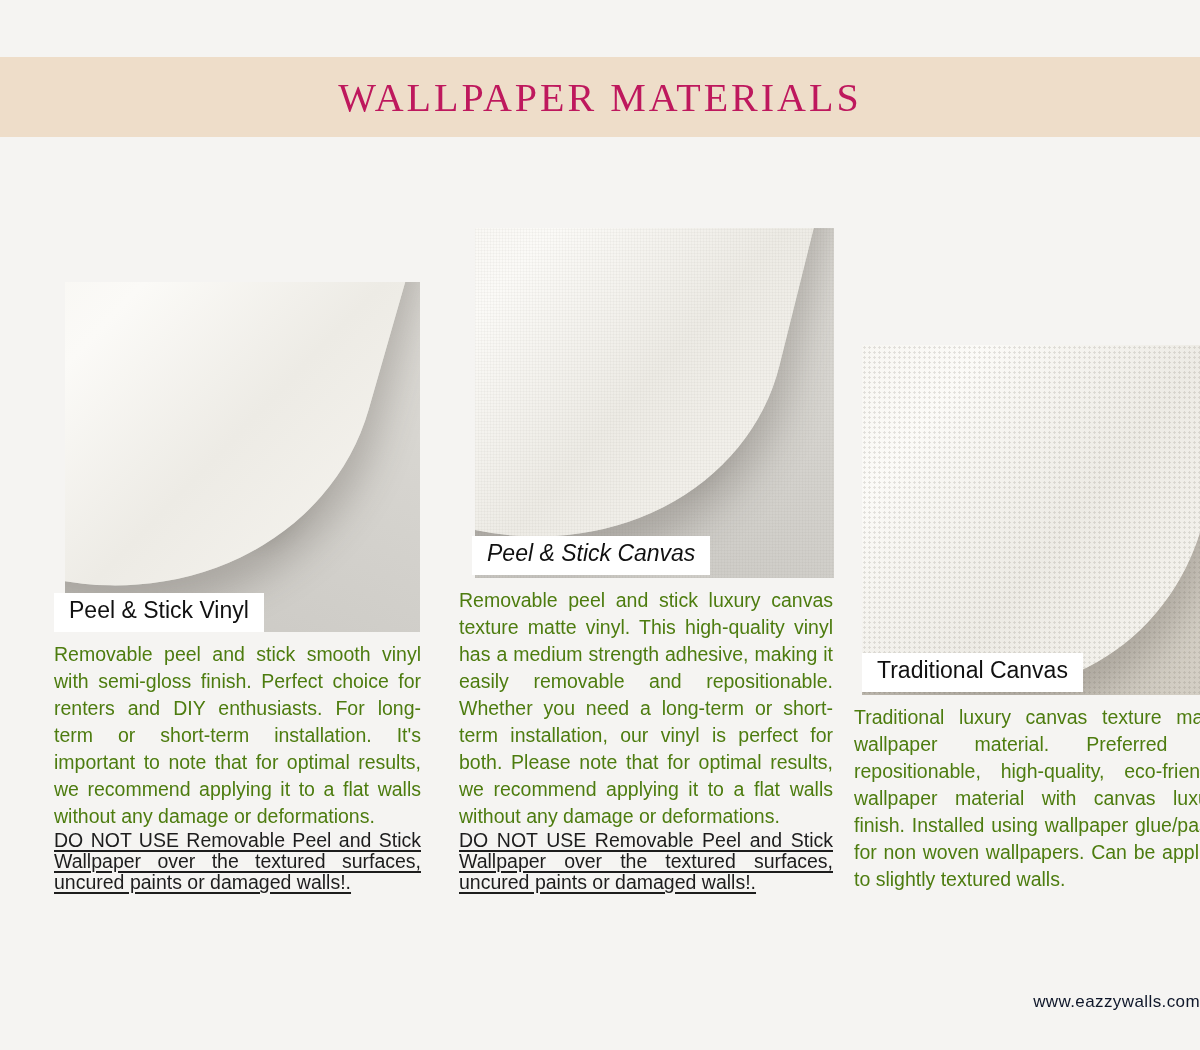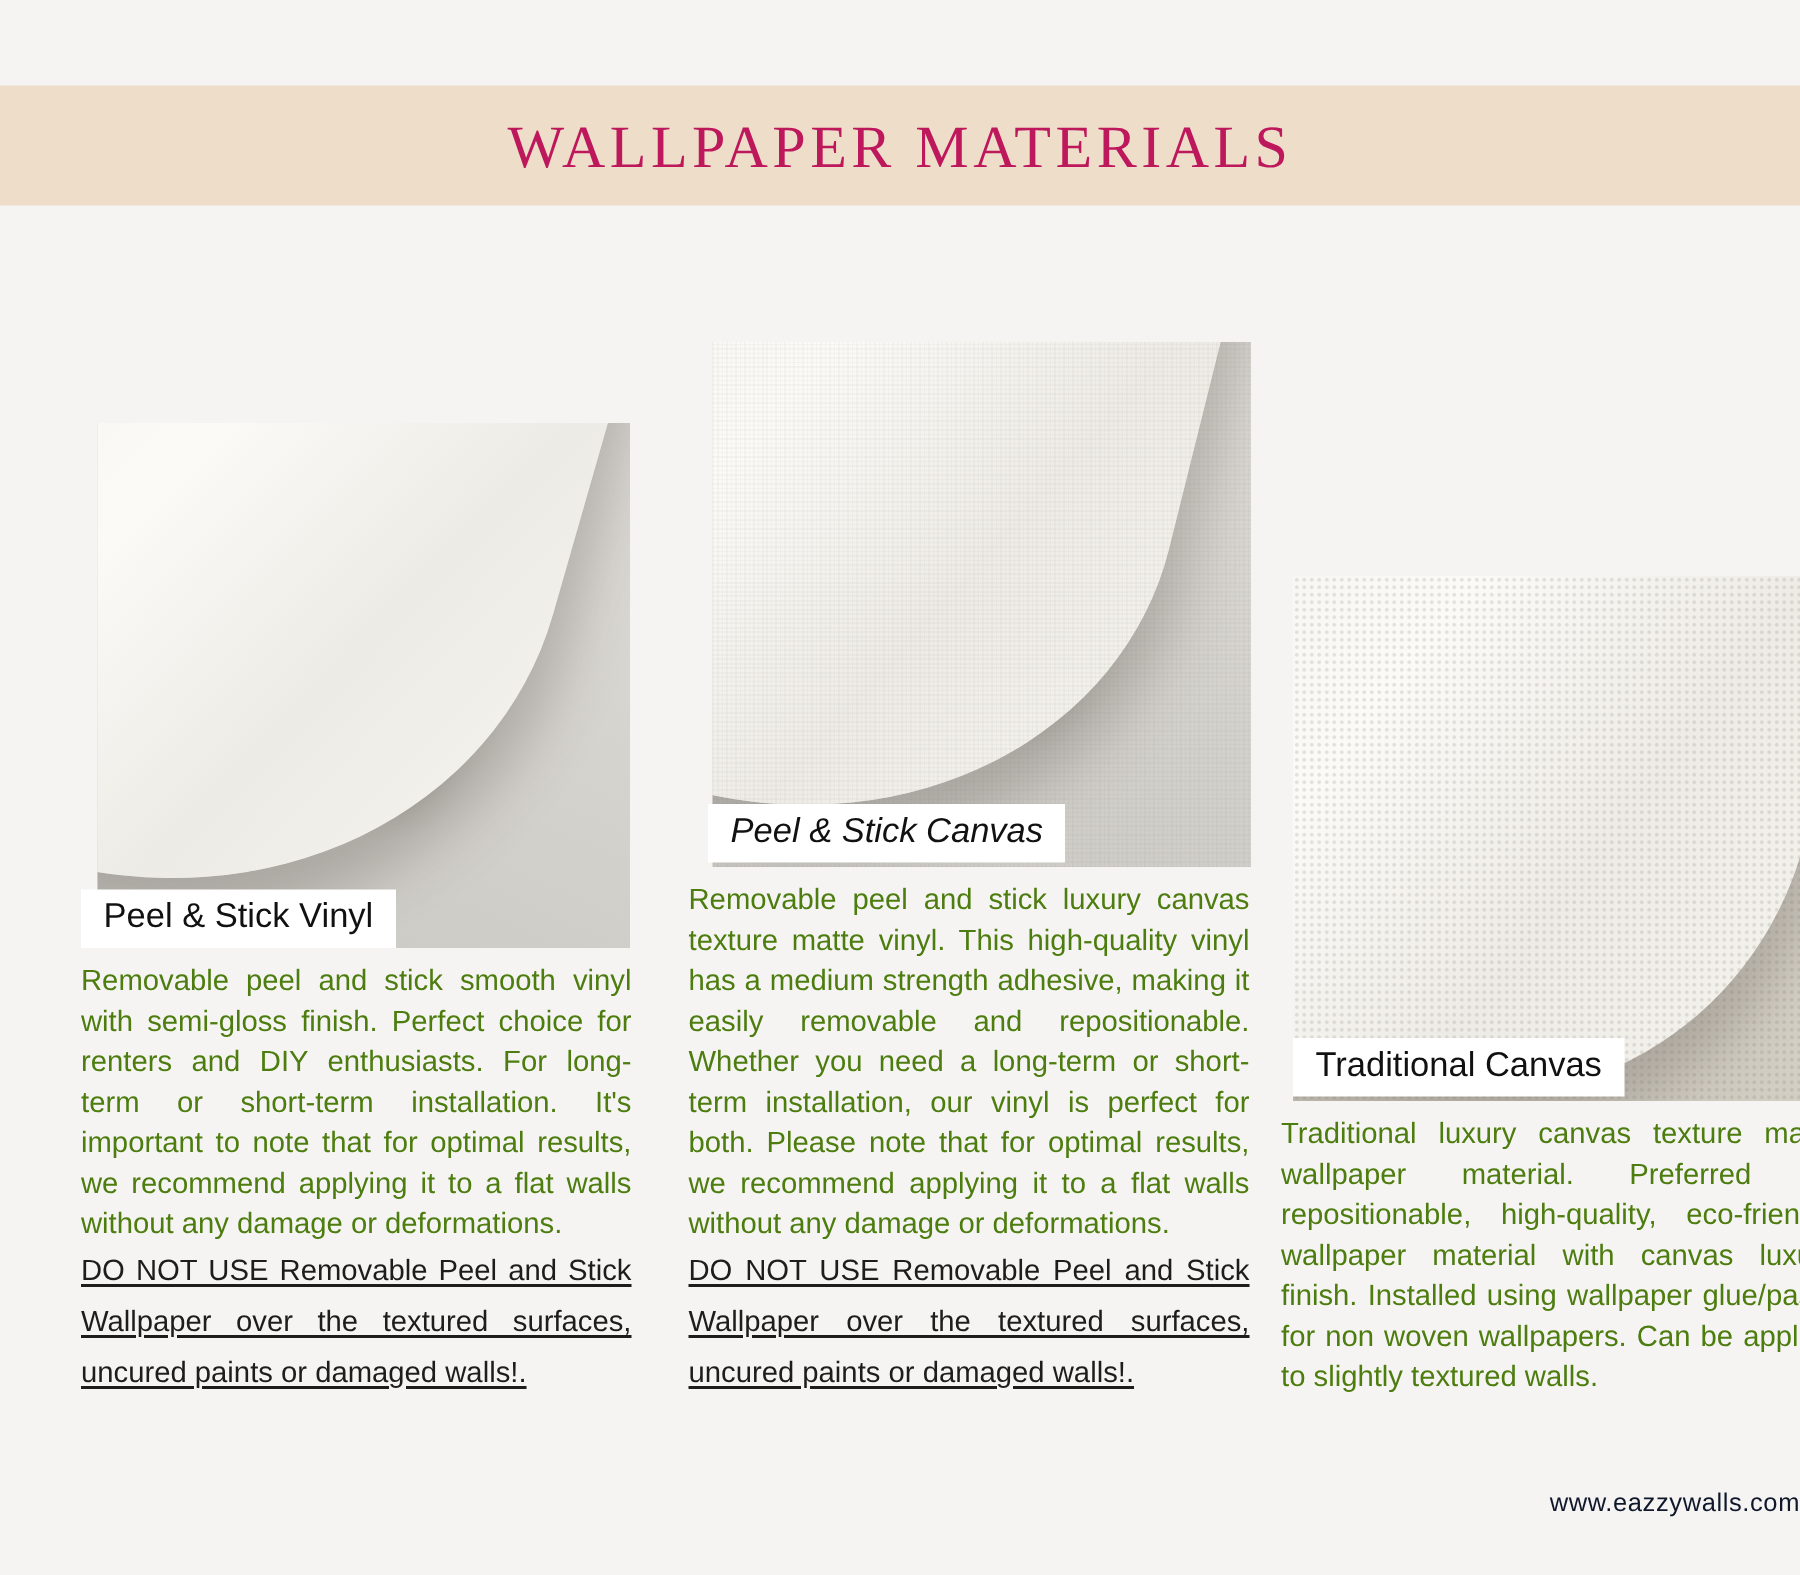--- a/index.html
+++ b/index.html
@@ -100,21 +100,21 @@
     margin: 9px 0 0;
     text-align: justify;
     font-size: 19.5px;
     line-height: 27px;
     color: #4d7c0f;
   }
   .warning {
     margin: 0;
     text-align: justify;
     font-size: 19.5px;
-    line-height: 34px;
+    line-height: 21px;
     color: #1d1d1d;
     text-decoration: underline;
     text-underline-offset: 3px;
     text-decoration-thickness: 1.5px;
   }
 
   
   .footer {
     position: absolute; left: 0; right: 0; bottom: 38px;
     text-align: right;

